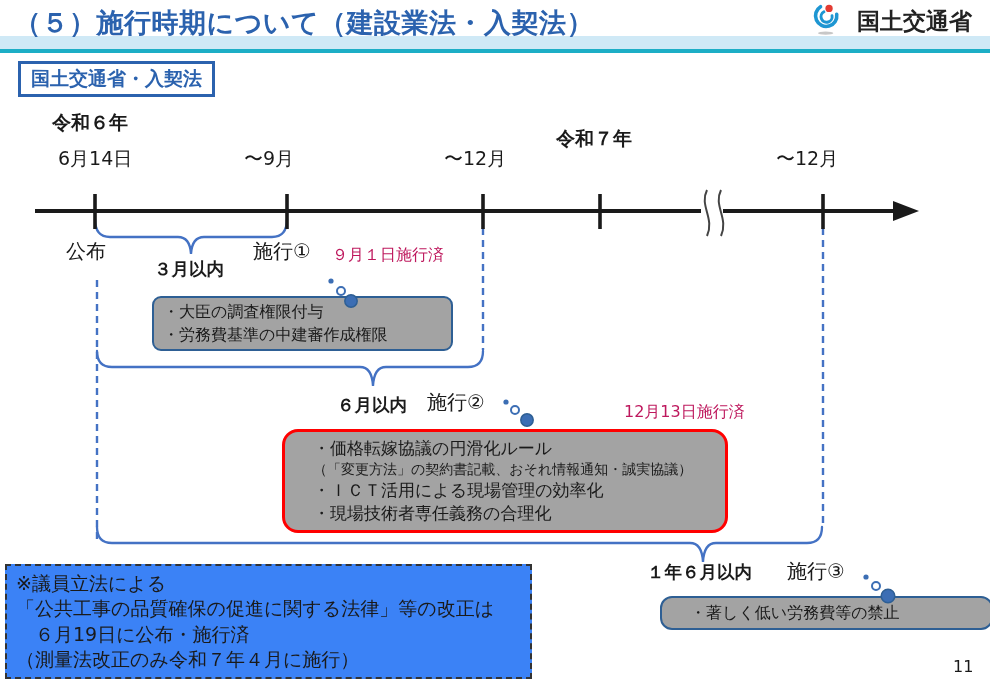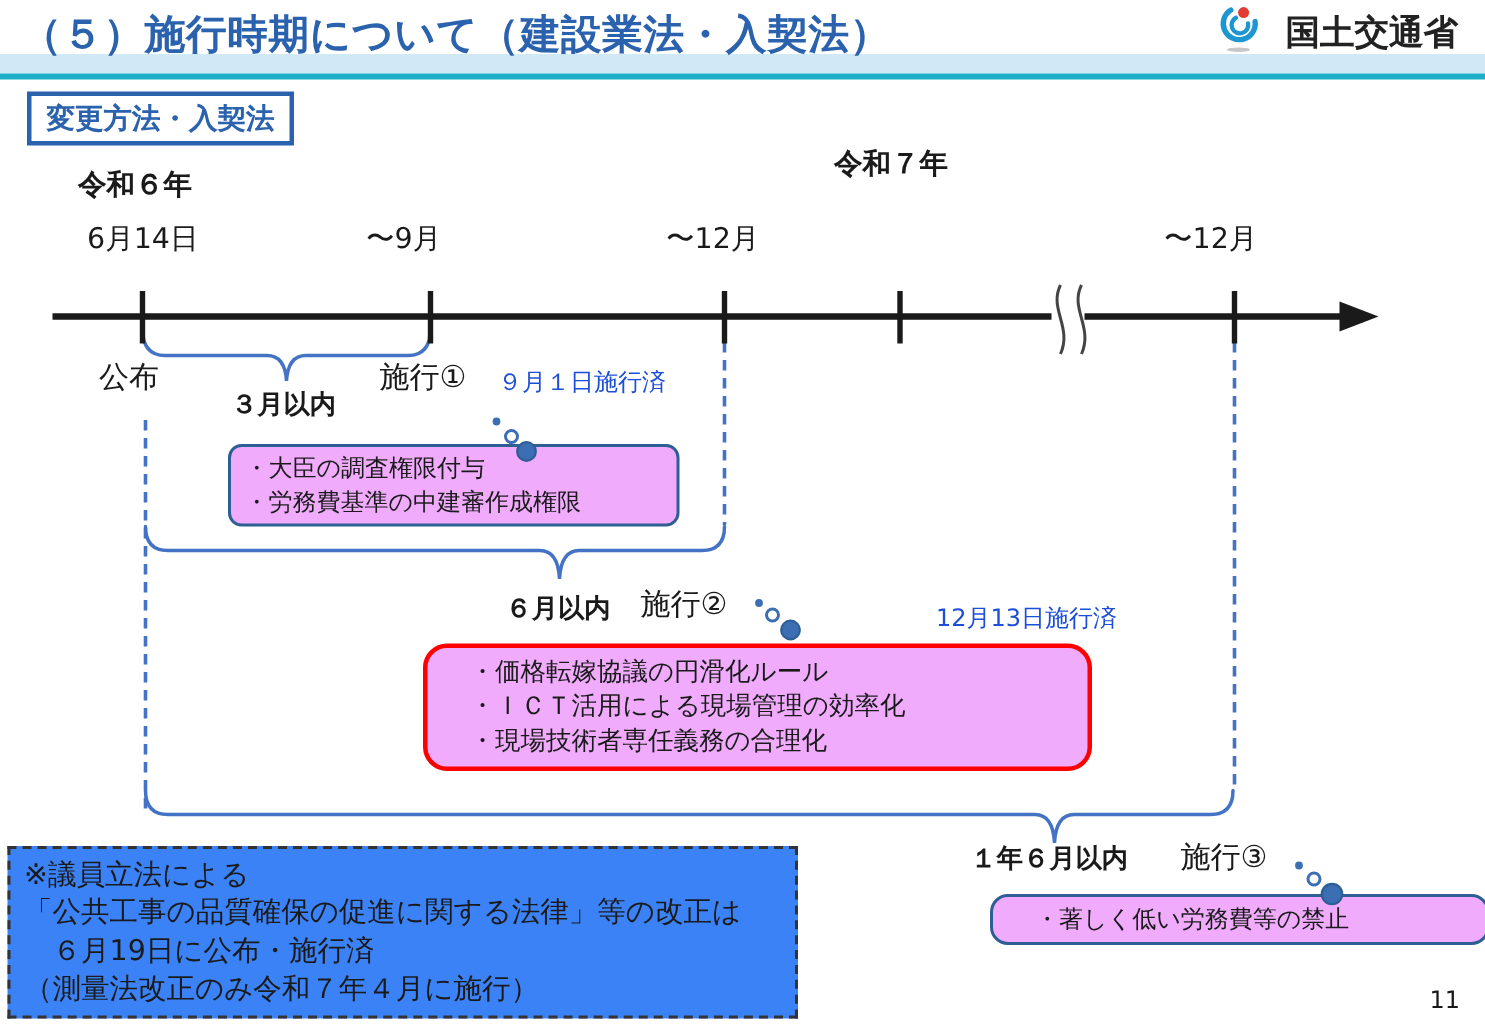--- a/index.html
+++ b/index.html
@@ -16,23 +16,23 @@
   .logo-wrap{left:812px;top:3px;display:flex;align-items:center;gap:16px;z-index:4;}
   .logo-text{font-size:23px;font-weight:600;color:#222;white-space:nowrap;}
   
   .law-label{left:18px;top:61px;border:3px solid #2b62ae;color:#2b62ae;font-size:19px;font-weight:bold;
     padding:2px 10px;background:#fff;white-space:nowrap;z-index:4;}
   
   .era{font-size:19px;font-weight:bold;white-space:nowrap;z-index:4;}
   .date{font-size:19px;white-space:nowrap;z-index:4;}
   .evt{font-size:20px;white-space:nowrap;z-index:4;}
   .within{font-size:17.5px;font-weight:bold;white-space:nowrap;z-index:4;}
-  .red-note{font-size:16px;color:#1d4ed8;white-space:nowrap;z-index:4;}
+  .red-note{font-size:16px;color:#be185d;white-space:nowrap;z-index:4;}
   
-  .callout{background:#f0abfc;border:2.5px solid #2e5f94;border-radius:9px;padding:3px 9px;
+  .callout{background:#a3a3a3;border:2.5px solid #2e5f94;border-radius:9px;padding:3px 9px;
     font-size:16px;line-height:1.42;white-space:nowrap;z-index:3;}
   .callout.red{border:3.5px solid #ff0000;border-radius:16px;padding:5px 28px;line-height:1.35;font-size:17px;}
   .callout.red .small{font-size:14px;}
   .callout div{white-space:nowrap;}
   
   .note-box{left:5px;top:564px;width:505px;border:2px dashed #333;background:#3b82f6;
     padding:5px 9px;font-size:19px;line-height:1.33;z-index:3;}
   .note-box div{white-space:nowrap;}
   .page-num{left:953px;top:657px;font-size:16px;z-index:4;}
   svg.layer{position:absolute;left:0;top:0;z-index:2;}
@@ -81,43 +81,44 @@
     <svg viewBox="0 0 34 38" width="29" height="33">
       <path d="M10 4 A 12.5 12.5 0 1 0 29 13" fill="none" stroke="#1e96d2" stroke-width="4.2" stroke-linecap="round"></path>
       <path d="M14 10 A 6.5 6.5 0 1 0 23.5 14.5" fill="none" stroke="#1e96d2" stroke-width="3.4" stroke-linecap="round"></path>
       <circle cx="20" cy="6" r="4.3" fill="#e33b33"></circle>
       <ellipse cx="16" cy="35" rx="9" ry="1.8" fill="#999" opacity="0.55"></ellipse>
     </svg>
   </span>
   <span class="logo-text">国土交通省</span>
 </div>
 
-<div class="abs law-label">変更方法・入契法</div>
+<div class="abs law-label">国土交通省・入契法</div>
 
 <div class="abs era" style="left:52px;top:110px;">令和６年</div>
-<div class="abs era" style="left:556px;top:96px;">令和７年</div>
+<div class="abs era" style="left:556px;top:126px;">令和７年</div>
 <div class="abs date" style="left:58px;top:146px;">6月14日</div>
 <div class="abs date" style="left:244px;top:146px;">〜9月</div>
 <div class="abs date" style="left:444px;top:146px;">〜12月</div>
 <div class="abs date" style="left:776px;top:146px;">〜12月</div>
 
 <div class="abs evt" style="left:66px;top:238px;">公布</div>
 <div class="abs within" style="left:154px;top:257px;">３月以内</div>
 <div class="abs evt" style="left:253px;top:238px;">施行①</div>
 <div class="abs red-note" style="left:332px;top:245px;">９月１日施行済</div>
 <div class="abs callout" style="left:152px;top:296px;width:279px;">
   <div>・大臣の調査権限付与</div>
   <div>・労務費基準の中建審作成権限</div>
 </div>
 
 <div class="abs within" style="left:337px;top:393px;">６月以内</div>
 <div class="abs evt" style="left:427px;top:389px;">施行②</div>
 <div class="abs red-note" style="left:624px;top:402px;">12月13日施行済</div>
 <div class="abs callout red" style="left:282px;top:429px;width:384px;">
   <div>・価格転嫁協議の円滑化ルール</div>
+  <div class="small">（「変更方法」の契約書記載、おそれ情報通知・誠実協議）</div>
   <div>・ＩＣＴ活用による現場管理の効率化</div>
   <div>・現場技術者専任義務の合理化</div>
 </div>
 
 <div class="abs within" style="left:647px;top:560px;">１年６月以内</div>
 <div class="abs evt" style="left:787px;top:558px;">施行③</div>
 <div class="abs callout" style="left:660px;top:596px;width:273px;border-radius:12px;line-height:1.35;padding:4px 28px;">
   <div>・著しく低い労務費等の禁止</div>
 </div>
 

